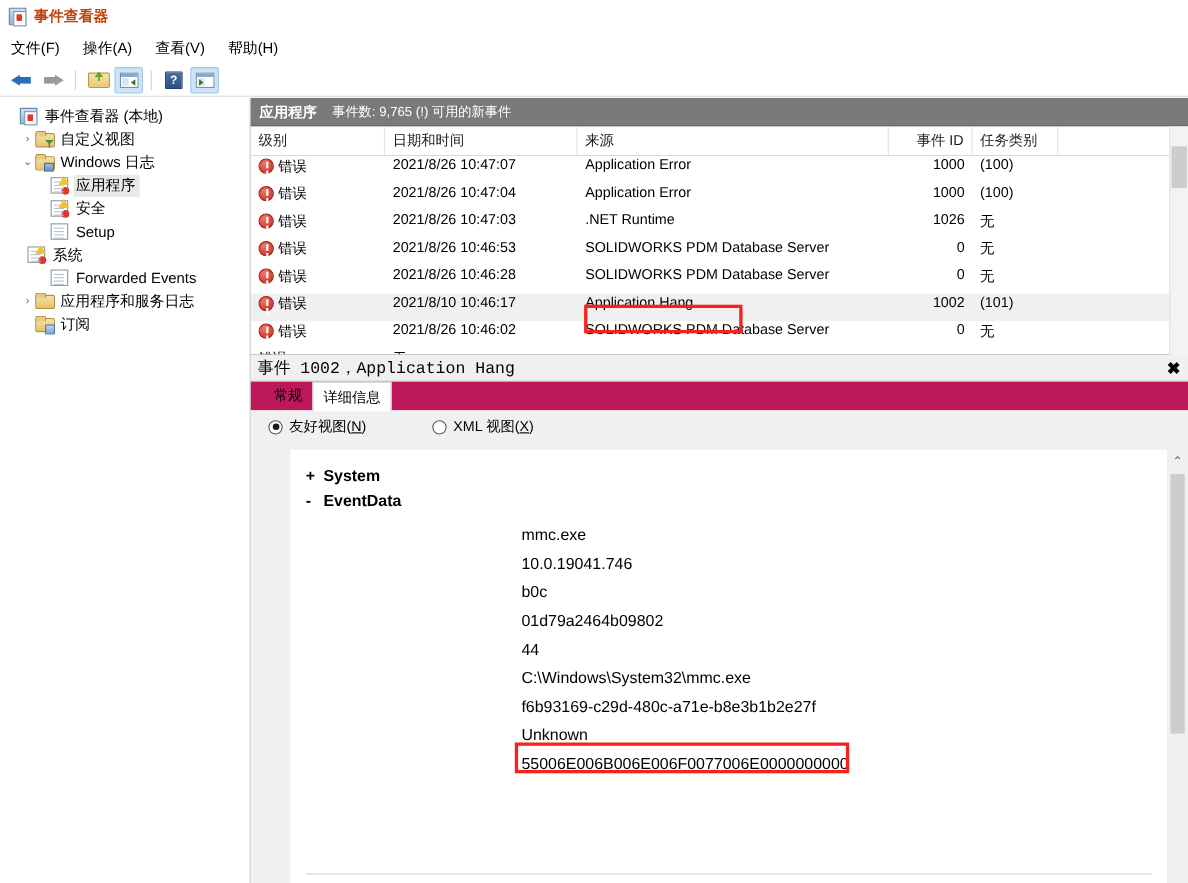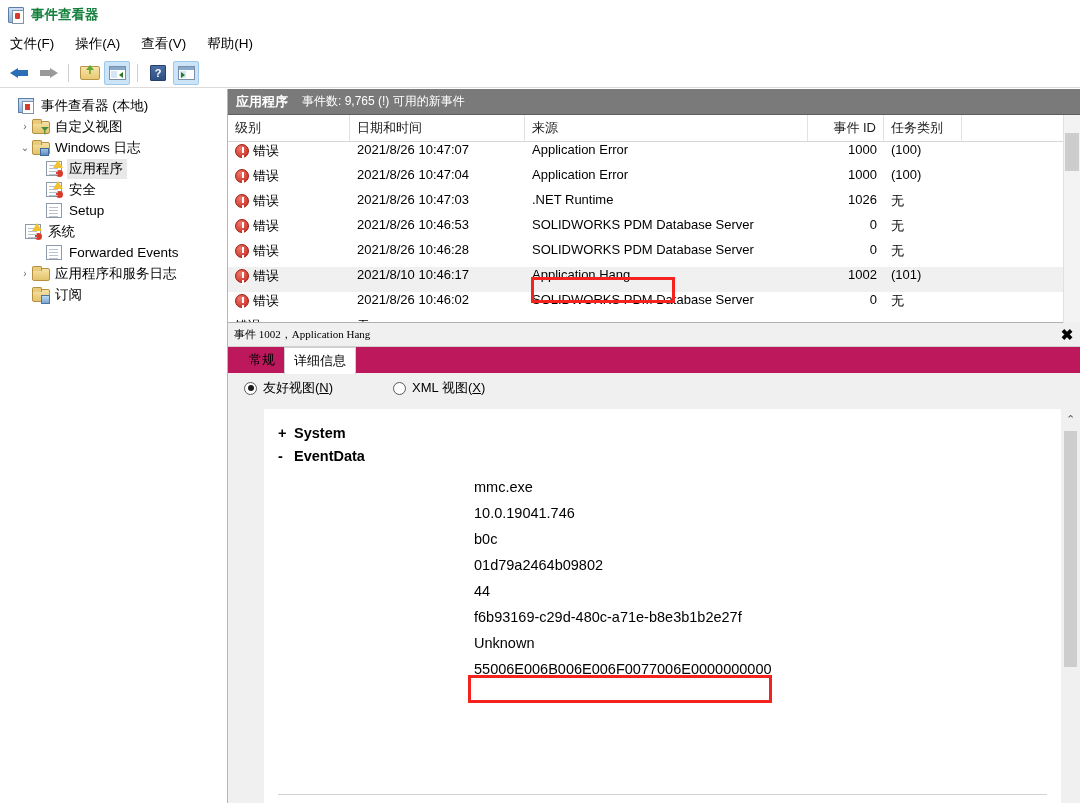--- a/index.html
+++ b/index.html
@@ -10,21 +10,21 @@
     font-family:"Liberation Sans","DejaVu Sans",sans-serif;
     font-size:13px; color:#000;
     overflow:hidden; position:relative;
   }
 
   
   #titlebar {
     height:30px; display:flex; align-items:center;
     padding-left:8px; background:#ffffff;
   }
-  #titlebar .app-title { font-size:13.5px; font-weight:bold; margin-left:7px; color:#15803d;font-family:Liberation Mono, monospace; }
+  #titlebar .app-title { font-size:13.5px; font-weight:bold; margin-left:7px; color:#c2410c;font-family:Liberation Mono, monospace; }
 
   .ico-app {
     width:16px; height:16px; position:relative;
     background:linear-gradient(#cfe0f2,#8fb3d9);
     border:1px solid #5b7ea8; border-radius:1px;
   }
   .ico-app::before{
     content:""; position:absolute; left:3px; top:2px; width:10px; height:12px;
     background:#fff; border:1px solid #7d93ab;
   }
@@ -177,22 +177,22 @@
      background:#f3f3f3; border-left:1px solid #e0e0e0; z-index:5; }
   #list-sb .thumb { position:absolute; left:1px; right:1px; top:18px; height:38px; background:#cdcdcd; }
 
   
   #detail { flex:1; display:flex; flex-direction:column; min-height:0; background:#f0f0f0; position:relative; }
   #detail-title {
     height:24px; background:#f0f0f0; display:flex; align-items:center;
     padding-left:6px; flex:none; border-bottom:1px solid #d0d0d0;
   }
   #detail-title .dt-text {
-    font-family:Liberation Serif, serif;
-    font-size:11px; color:#000;
+    font-family:Liberation Mono, monospace;
+    font-size:15px; color:#000;
   }
   #detail-close {
     position:absolute; right:4px; top:3px; width:18px;height:18px;
     display:flex;align-items:center;justify-content:center;
     font-size:15px; font-weight:bold; color:#000; font-family:"Liberation Sans",sans-serif;
   }
 
   #tabs { height:26px; display:flex; align-items:flex-end; padding-left:12px; flex:none;
      background:#be185d; }
   .tab { font-size:13px; padding:4px 9px 4px 9px; color:#000; background:transparent; }
@@ -506,20 +506,21 @@
             <div class="evt-node">
               <span class="pm">-</span>
               <span>EventData</span>
             </div>
             <div class="evt-values">
               <div class="val">mmc.exe</div>
               <div class="val">10.0.19041.746</div>
               <div class="val">b0c</div>
               <div class="val">01d79a2464b09802</div>
               <div class="val">44</div>
+              <div class="val">C:\Windows\System32\mmc.exe</div>
               <div class="val">f6b93169-c29d-480c-a71e-b8e3b1b2e27f</div>
               <div class="val">Unknown</div>
               <div class="val">55006E006B006E006F0077006E0000000000</div>
             </div>
           </div>
           <div id="dc-rule"></div>
         </div>
 
         <div id="det-sb">
           <div class="up">⌃</div>

